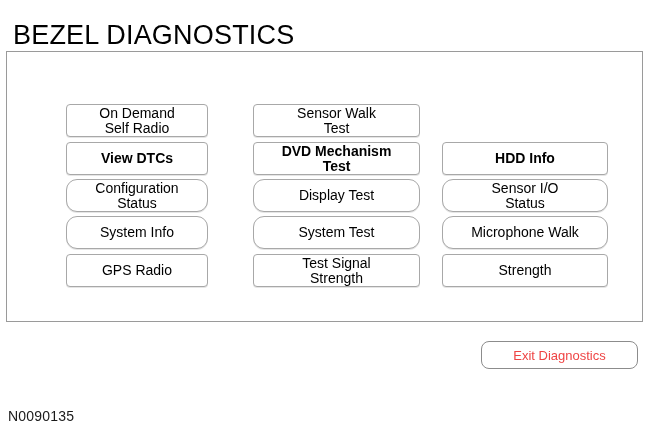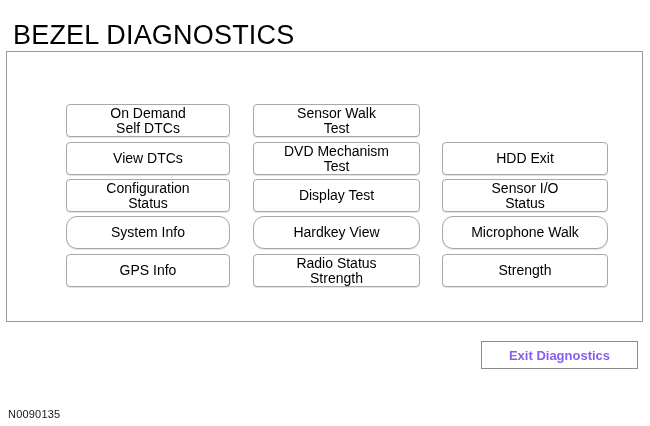--- a/index.html
+++ b/index.html
@@ -88,96 +88,95 @@
   }
   .test-button .label-inner {
     display: block;
     width: 100%;
   }
   .test-button .line2 {
     display: block;
   }
 
   .r1 { top: 104px; }
-  .r2 { top: 142px; }
-  .r3 { top: 179px; }
+  .r2 { top: 142px; font-weight: bold; }
+  .r3 { top: 179px; border-radius: 11px; }
   .r4 { top: 216px; border-radius: 11px; }
   .r5 { top: 254px; }
 
-  .col-1 .test-button { width: 164px; }
+  .col-1 .test-button { width: 142px; }
   .col-2 .test-button { width: 167px; }
   .col-3 .test-button { width: 166px; }
 
   
   .exit-button {
     position: absolute;
     left: 481px;
     top: 341px;
     width: 157px;
     height: 28px;
     box-sizing: border-box;
     border: 1px solid #8c8c8c;
-    border-radius: 0;
-    background: #ffffff;
-    color: #8b5cf6;
+    border-radius: 8px;
+    background: #ffffff;
+    color: #ef4444;
     font-size: 13px;
     display: flex;
     align-items: center;
     justify-content: center;
     cursor: pointer;
-    font-weight: bold;
   }
 
   
   .ref-code {
     position: absolute;
     left: 8px;
     top: 408px;
-    font-size: 11px;
+    font-size: 14px;
     color: #1a1a1a;
     letter-spacing: 0.2px;
   }
 </style>
 </head>
 <body>
 
 <div id="screen">
 
   <div class="page-title">BEZEL DIAGNOSTICS</div>
 
   <div class="main-panel"></div>
 
   <div class="button-grid">
 
     <div class="col col-1">
       <div class="test-button r1">
         <span class="label-inner">
           <span>On Demand</span>
-          <span class="line2">Self DTCs</span>
+          <span class="line2">Self Radio</span>
         </span>
       </div>
       <div class="test-button r2">
         <span class="label-inner">
           <span>View DTCs</span>
         </span>
       </div>
       <div class="test-button r3">
         <span class="label-inner">
           <span>Configuration</span>
           <span class="line2">Status</span>
         </span>
       </div>
       <div class="test-button r4">
         <span class="label-inner">
           <span>System Info</span>
         </span>
       </div>
       <div class="test-button r5">
         <span class="label-inner">
-          <span>GPS Info</span>
+          <span>GPS Radio</span>
         </span>
       </div>
     </div>
 
     <div class="col col-2">
       <div class="test-button r1">
         <span class="label-inner">
           <span>Sensor Walk</span>
           <span class="line2">Test</span>
         </span>
@@ -188,35 +187,35 @@
           <span class="line2">Test</span>
         </span>
       </div>
       <div class="test-button r3">
         <span class="label-inner">
           <span>Display Test</span>
         </span>
       </div>
       <div class="test-button r4">
         <span class="label-inner">
-          <span>Hardkey View</span>
+          <span>System Test</span>
         </span>
       </div>
       <div class="test-button r5">
         <span class="label-inner">
-          <span>Radio Status</span>
+          <span>Test Signal</span>
           <span class="line2">Strength</span>
         </span>
       </div>
     </div>
 
     <div class="col col-3">
       <div class="test-button r2">
         <span class="label-inner">
-          <span>HDD Exit</span>
+          <span>HDD Info</span>
         </span>
       </div>
       <div class="test-button r3">
         <span class="label-inner">
           <span>Sensor I/O</span>
           <span class="line2">Status</span>
         </span>
       </div>
       <div class="test-button r4">
         <span class="label-inner">

